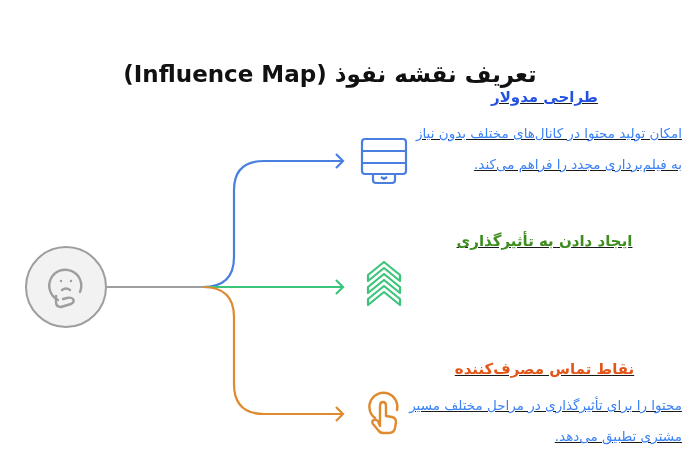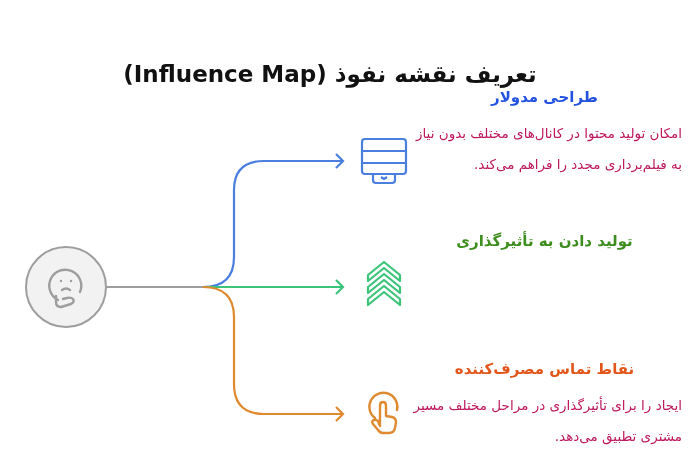--- a/index.html
+++ b/index.html
@@ -1,23 +1,23 @@
 <!DOCTYPE html>
 <html><head>
 <meta charset="utf-8">
 <style>
   html, body { margin:0; padding:0; background:#ffffff; }
   body { width:700px; height:460px; position:relative; overflow:hidden;
          font-family: "DejaVu Sans", sans-serif; color:#1a1a1a; }
   .title { position:absolute; left:120px; top:20px; width:420px; text-align:center;
            font-size:23px; font-weight:bold; direction:rtl; color:#111;margin-top:41px; }
   svg.diagram { position:absolute; left:0; top:0; }
-  .block { position:absolute; right:18px; width:275px; direction:rtl; text-align:right; }
+  .block { position:absolute; right:18px; width:275px; direction:rtl; text-align:right;text-decoration:underline; }
   .block .heading { font-size:15px; font-weight:bold; text-align:center; width:100%; margin-bottom:12px; }
-  .block .desc { font-size:13.5px; line-height:31px; color:#be185d; }
+  .block .desc { font-size:13.5px; line-height:31px; color:#3b82f6; }
   #b1 { top:88px; } #b1 .heading { color:#2452e0; }
   #b2 { top:232px; } #b2 .heading { color:#3e8d1f; }
   #b3 { top:360px;margin-left:40px; } #b3 .heading { color:#e2561a; }
 </style>
 </head>
 <body>
 
 <div class="title">تعریف نقشه نفوذ (Influence Map)</div>
 
 <svg class="diagram" width="700" height="460" viewBox="0 0 700 460">
@@ -59,19 +59,19 @@
     <path d="M380 426 l0 -20 q0 -4 3 -4 q3 0 3 4 l0 10 l6 1 q4 1 4 5 l-1 6 q-1 5 -6 5 l-6 0 q-3 0 -5 -3 l-5 -6 q-2 -3 1 -4 q2 -1 4 1 z"></path>
   </g>
 </svg>
 
 <div class="block" id="b1">
   <div class="heading">طراحی مدولار</div>
   <div class="desc">امکان تولید محتوا در کانال‌های مختلف بدون نیاز به فیلم‌برداری مجدد را فراهم می‌کند.</div>
 </div>
 
 <div class="block" id="b2">
-  <div class="heading">تولید دادن به تأثیرگذاری</div>
+  <div class="heading">ایجاد دادن به تأثیرگذاری</div>
 </div>
 
 <div class="block" id="b3">
   <div class="heading">نقاط تماس مصرف‌کننده</div>
-  <div class="desc">ایجاد را برای تأثیرگذاری در مراحل مختلف مسیر مشتری تطبیق می‌دهد.</div>
+  <div class="desc">محتوا را برای تأثیرگذاری در مراحل مختلف مسیر مشتری تطبیق می‌دهد.</div>
 </div>
 
 </body></html>

